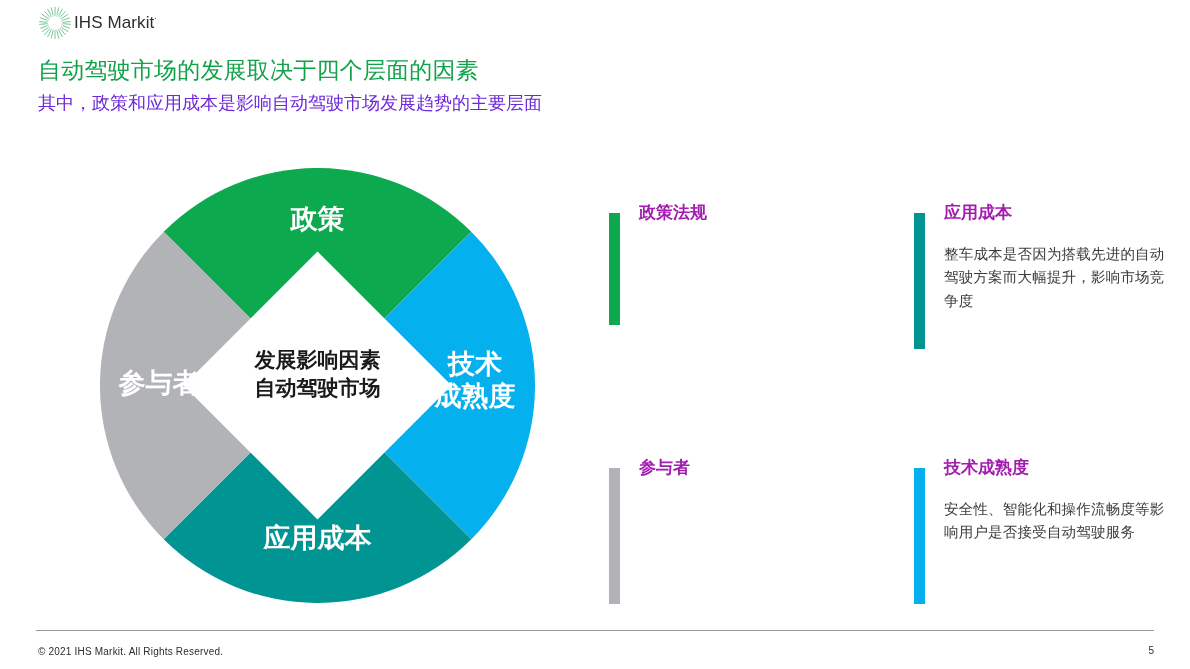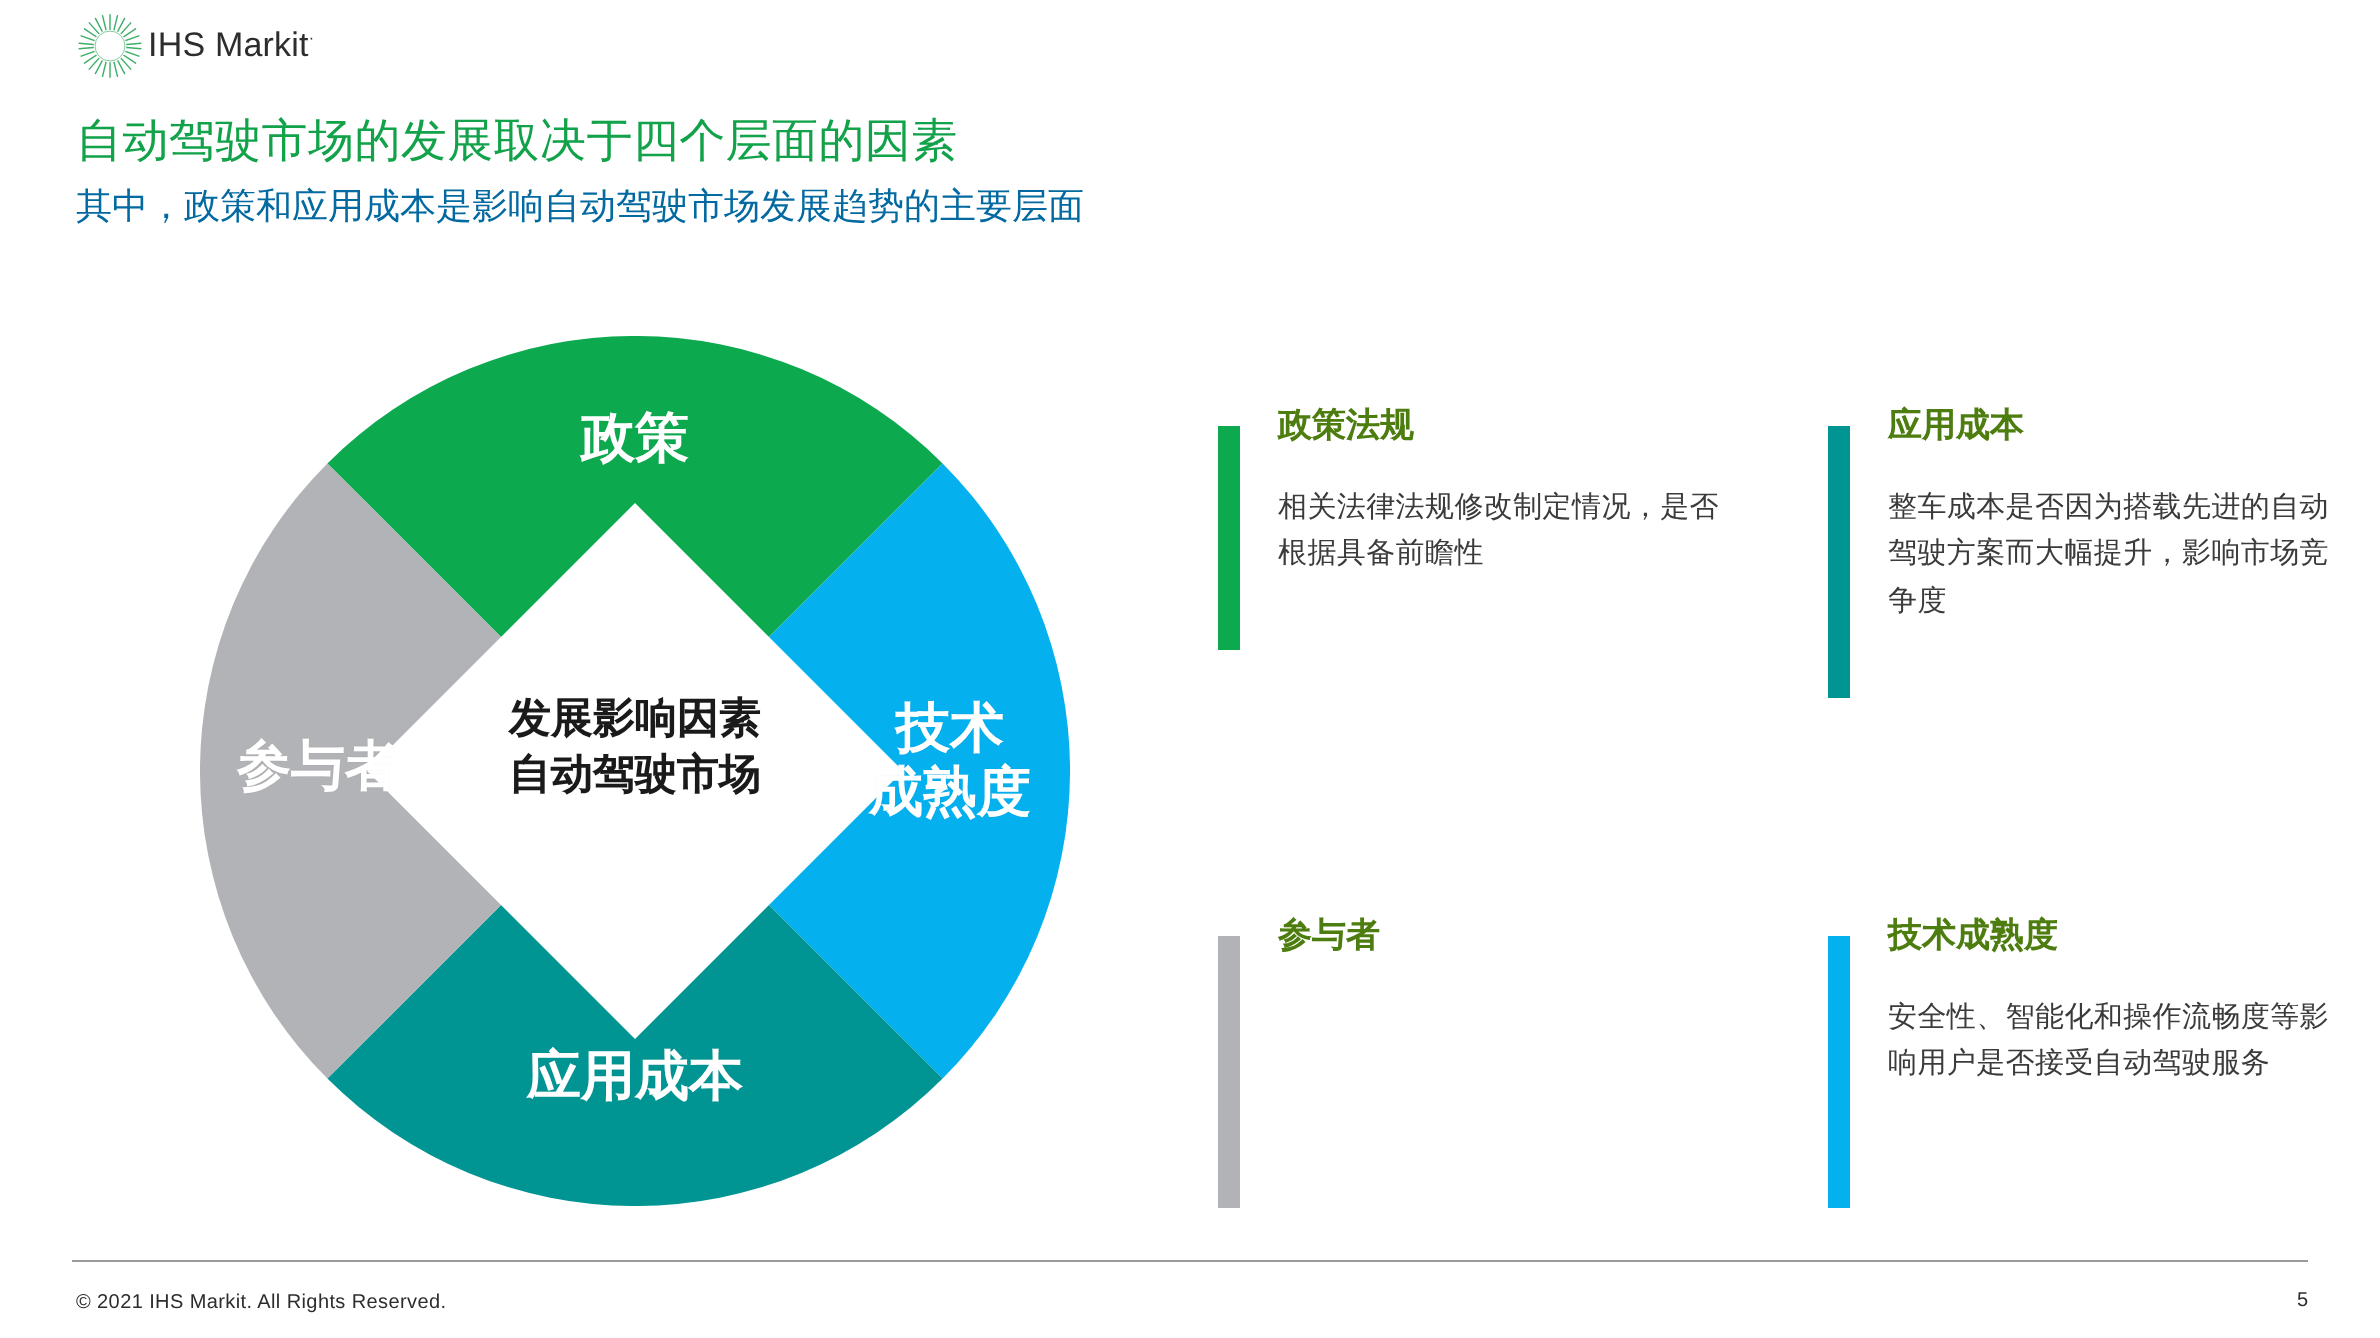--- a/index.html
+++ b/index.html
@@ -52,21 +52,21 @@
     color: #12a24a;
     letter-spacing: 0.2px;
     white-space: nowrap;
   }
   #page-subtitle {
     position: absolute;
     left: 38px;
     top: 91px;
     font-size: 18px;
     font-weight: 400;
-    color: #0369a1;
+    color: #6d28d9;
     white-space: nowrap;
   }
 
   
   #wheel {
     position: absolute;
     left: 100px;
     top: 168px;
     width: 435px;
     height: 435px;
@@ -105,21 +105,21 @@
     width: 252px;
   }
   #card-policy   { left: 609px; top: 204px; }
   #card-cost     { left: 914px; top: 204px; }
   #card-players  { left: 609px; top: 459px; }
   #card-tech     { left: 914px; top: 459px; }
 
   .card-title {
     font-size: 17px;
     font-weight: bold;
-    color: #4d7c0f;
+    color: #a21caf;
     margin: 0 0 20px 30px;
     line-height: 1.1;
   }
   .card-body-row {
     position: relative;
     display: flex;
     align-items: flex-start;
   }
   .card-bar {
     position: absolute;
@@ -238,21 +238,20 @@
   <div id="center-text">
     <div>发展影响因素</div>
     <div>自动驾驶市场</div>
   </div>
 </div>
 
 <div class="info-card" id="card-policy">
   <div class="card-title">政策法规</div>
   <div class="card-body-row">
     <span class="card-bar h-3" style="background:#0da94f"></span>
-    <div class="card-text">相关法律法规修改制定情况，是否根据具备前瞻性</div>
   </div>
 </div>
 
 <div class="info-card" id="card-cost">
   <div class="card-title">应用成本</div>
   <div class="card-body-row">
     <span class="card-bar h-4" style="background:#009593"></span>
     <div class="card-text">整车成本是否因为搭载先进的自动驾驶方案而大幅提升，影响市场竞争度</div>
   </div>
 </div>

